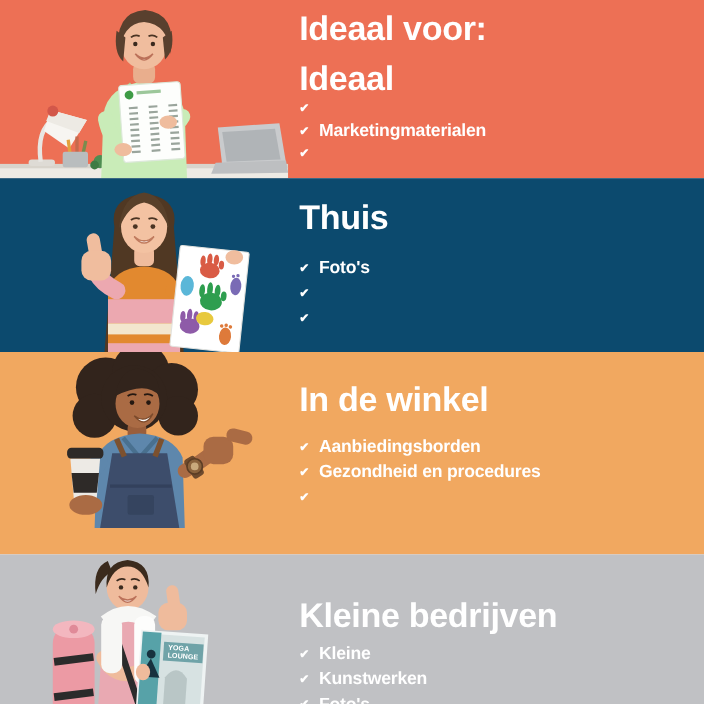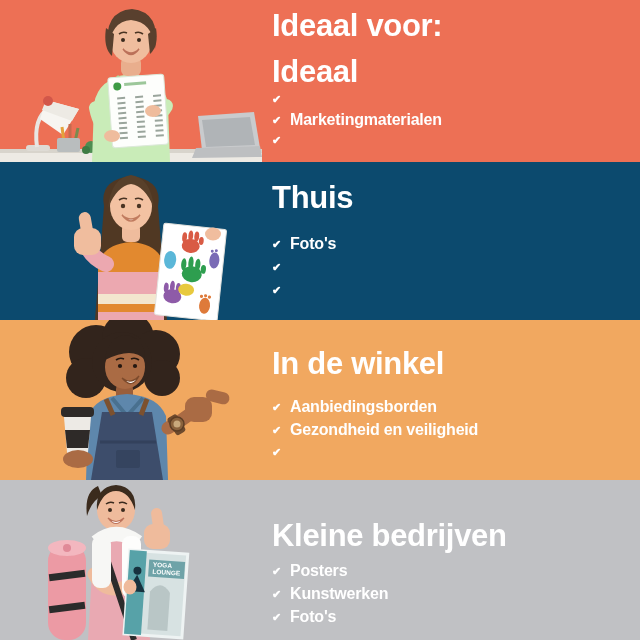--- a/index.html
+++ b/index.html
@@ -6,21 +6,21 @@
   .poster {
     position: relative;
     width: 640px; height: 640px;
     overflow: hidden;
     font-family: "Liberation Sans", sans-serif;
     background: #fff;
   }
   .band { position: relative; width: 640px; overflow: hidden; }
   .band-1 { height: 162px; }
   .band-2 { height: 158px; }
-  .band-3 { height: 160px; }
+  .band-3 { height: 184px; }
   .band-4 { height: 160px; }
   .photo { position: absolute; left: 0; top: 0; }
   .content { position: absolute; left: 272px; top: 0; right: 6px; color: #ffffff; }
   .page-title, .heading {
     margin: 0; position: absolute; left: 0;
     font-size: 31px; font-weight: 700; letter-spacing: -0.3px;
     white-space: nowrap; color: #ffffff;
   }
   .band-1 .page-title { top: 8px; }
   .band-1 .heading { top: 54px; }
@@ -264,21 +264,21 @@
     </svg>
     <div class="content">
       <h2 class="heading">In de winkel</h2>
       <ul class="checklist">
         <li>
           <span class="check">✔</span>
           <span>Aanbiedingsborden</span>
         </li>
         <li>
           <span class="check">✔</span>
-          <span>Gezondheid en veiligheid</span>
+          <span>Gezondheid en procedures</span>
         </li>
         <li>
           <span class="check">✔</span>
         </li>
       </ul>
     </div>
   </section>
 
   <section class="band band-4" style="background-color: rgb(192, 193, 196);">
     <svg class="photo" width="262" height="160" viewBox="0 0 262 160" role="img" aria-label="Vrouw met yogamat toont gelamineerde yogaposter">
@@ -323,21 +323,21 @@
         <text x="151" y="87" font-size="6.5" font-weight="bold" fill="#FFFFFF">YOGA</text>
         <text x="151" y="94" font-size="6.5" font-weight="bold" fill="#FFFFFF">LOUNGE</text>
       </g>
       <ellipse cx="130" cy="107" rx="6.5" ry="7.5" fill="#EFBB9C"></ellipse>
     </svg>
     <div class="content">
       <h2 class="heading">Kleine bedrijven</h2>
       <ul class="checklist">
         <li>
           <span class="check">✔</span>
-          <span>Posters</span>
+          <span>Kleine</span>
         </li>
         <li>
           <span class="check">✔</span>
           <span>Kunstwerken</span>
         </li>
         <li>
           <span class="check">✔</span>
           <span>Foto's</span>
         </li>
       </ul>

